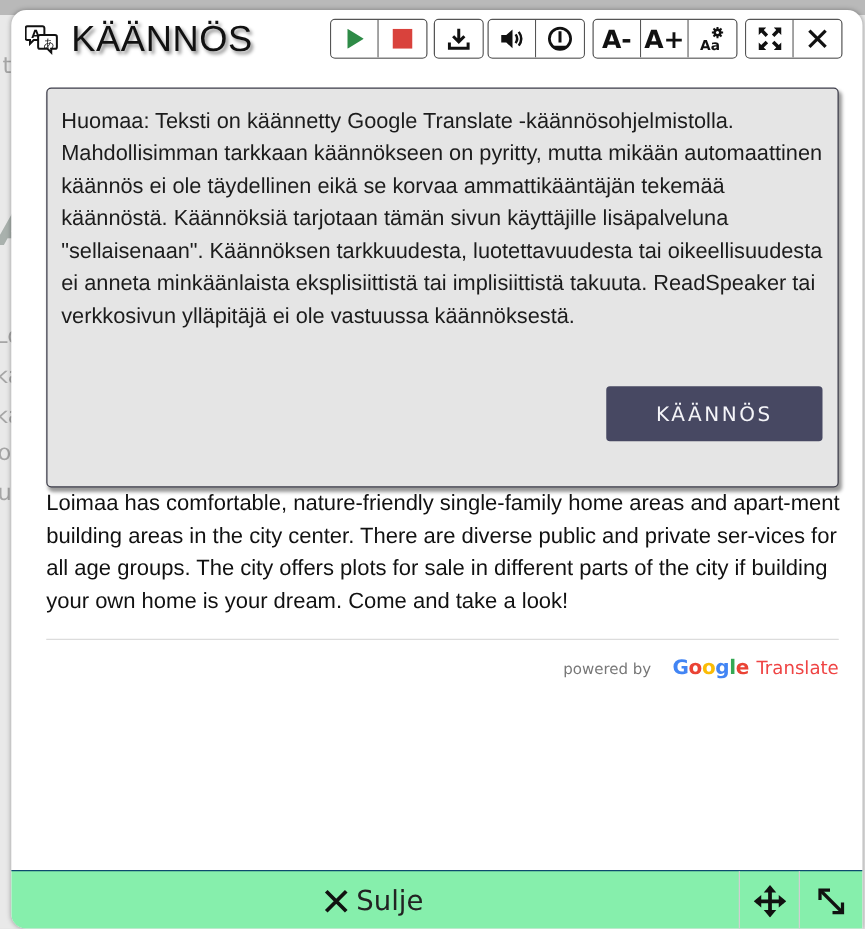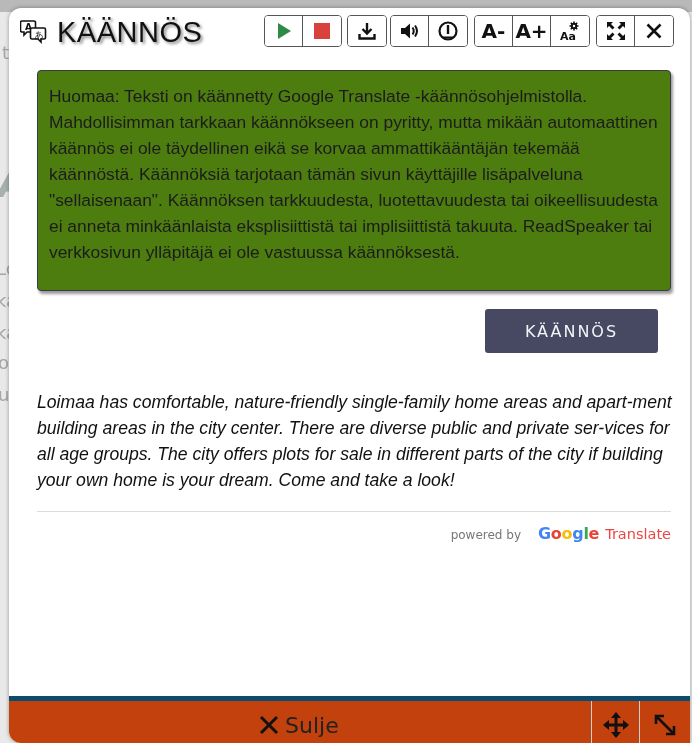--- a/index.html
+++ b/index.html
@@ -47,57 +47,57 @@
   }
   .tb-btn {
     width: 38px; height: 30px; display: flex; align-items: center; justify-content: center;
     border-right: 1px solid #555; background: #fff; cursor: pointer;
     font-family: "DejaVu Sans", sans-serif; font-weight: bold; color: #111;
   }
   .tb-btn:last-child { border-right: none; }
 
   
   .notice {
-    position: absolute; left: 28px; top: 62px; width: 634px; height: 221px;
-    background: #4d7c0f;
+    position: absolute; left: 28px; top: 62px; width: 634px; height: 320px;
+    background: #e5e5e5;
     border: 1px solid #3b3b48; border-radius: 4px;
     box-shadow: 2px 3px 3px rgba(0,0,0,0.4);
   }
   .notice-text {
     position: absolute; left: 11px; top: 12px; width: 612px;
     font-size: 17.4px; line-height: 26px; color: #1c1c1c;
   }
   .notice-btn {
     position: absolute; left: 447px; top: 238px; width: 173px; height: 44px;
     background: #474862; color: #f4f4f8; border-radius: 3px;
     font-family: "DejaVu Sans", sans-serif; font-size: 16px; letter-spacing: 2px;
     display: flex; align-items: center; justify-content: center; cursor: pointer;
   }
 
   .content {
     position: absolute; left: 28px; top: 381px; width: 640px;
-    font-size: 17.6px; line-height: 26px; color: #111; font-style: italic;
+    font-size: 17.6px; line-height: 26px; color: #111;
   }
   .divider {
     position: absolute; left: 28px; top: 503px; width: 634px; height: 1px; background: #dcdcdc;
   }
   .powered {
     position: absolute; right: 19px; top: 516px;
     display: flex; align-items: baseline; gap: 6px;
     font-family: "DejaVu Sans", sans-serif;
     justify-content: space-between;
   }
   .powered .pb { font-size: 12px; color: #777; }
   .powered .g { font-size: 16px; font-weight: bold; letter-spacing: -0.3px; margin-left: 11px; }
   .powered .tr { font-size: 14.5px; color: #ef4444; }
 
   
   .footer {
     position: absolute; left: 0; top: 688px; width: 681px; height: 47px;
-    background: #c2410c; border-top: 5px solid #0c4a6e; text-align: center;
+    background: #86efac; border-top: 1px solid #0c4a6e; text-align: center;
   }
   .close-btn {
     position: absolute; left: 250px; top: 6px; height: 36px;
     display: flex; align-items: center; gap: 6px; cursor: pointer;
     font-family: "DejaVu Sans", sans-serif; font-size: 22px; color: #222;
   }
   .move-handle {
     position: absolute; left: 582px; top: 0; width: 48px; height: 47px;
     border-left: 1px solid #d0d0d0;
     display: flex; align-items: center; justify-content: center; cursor: move;

